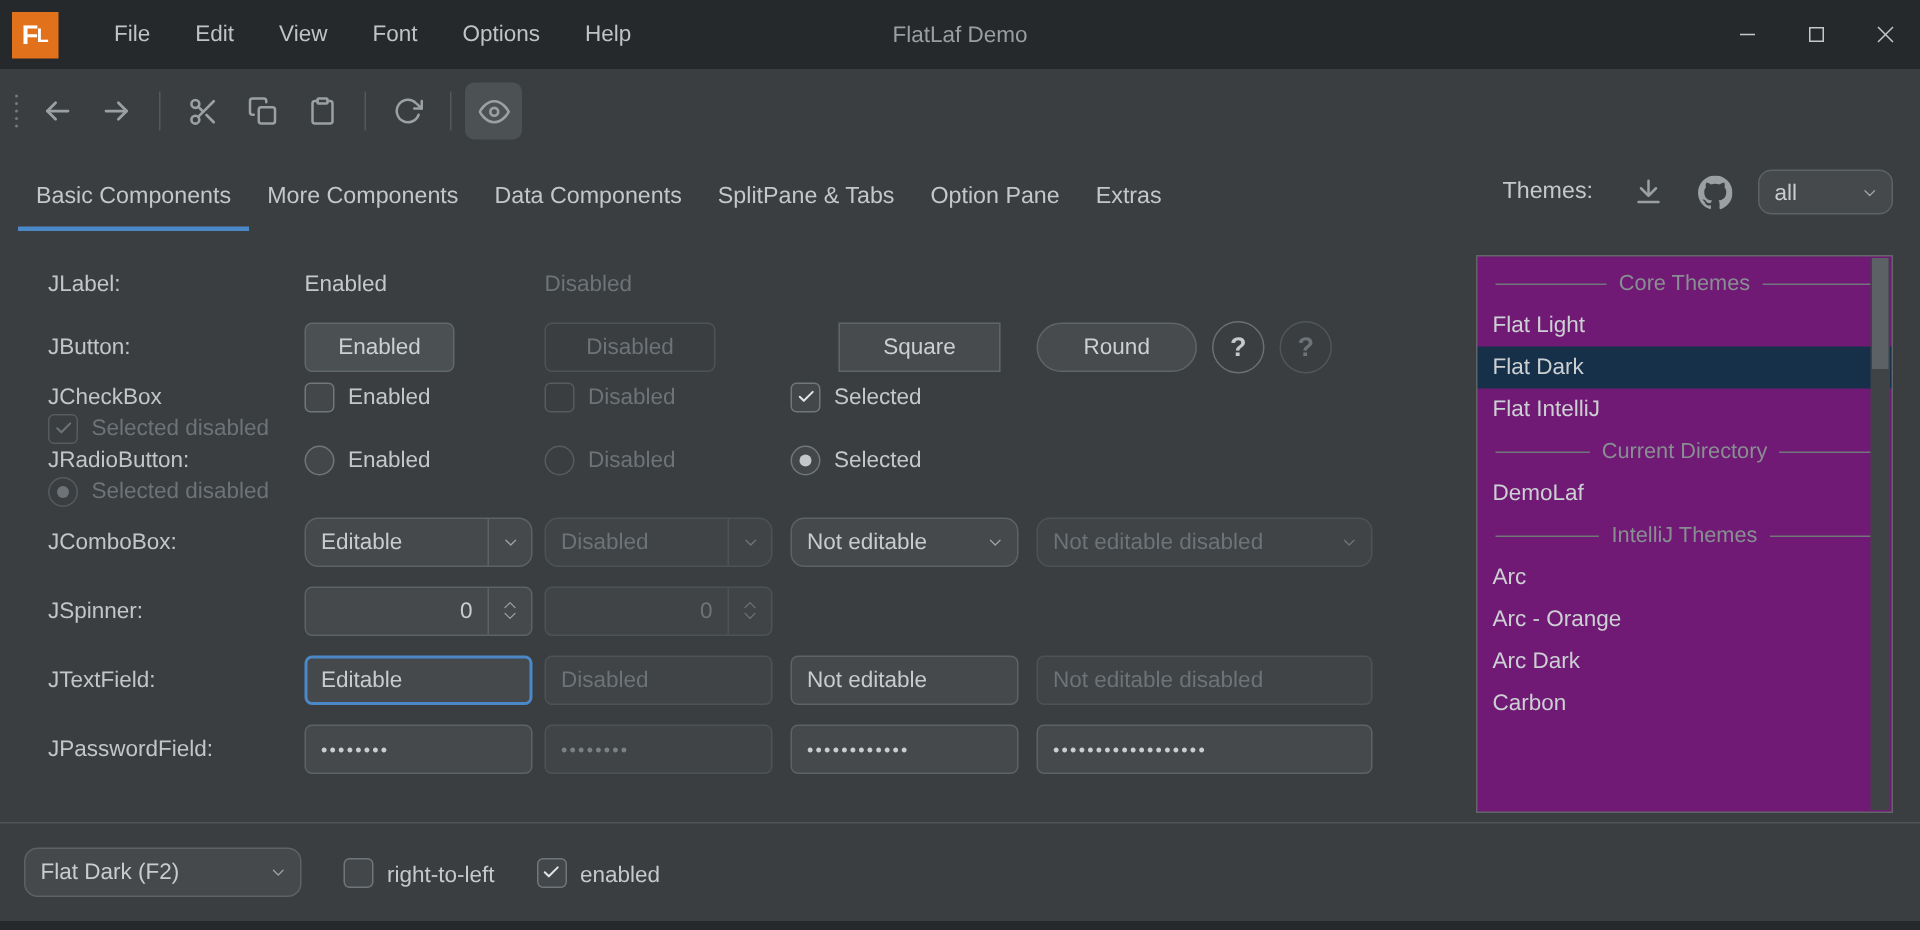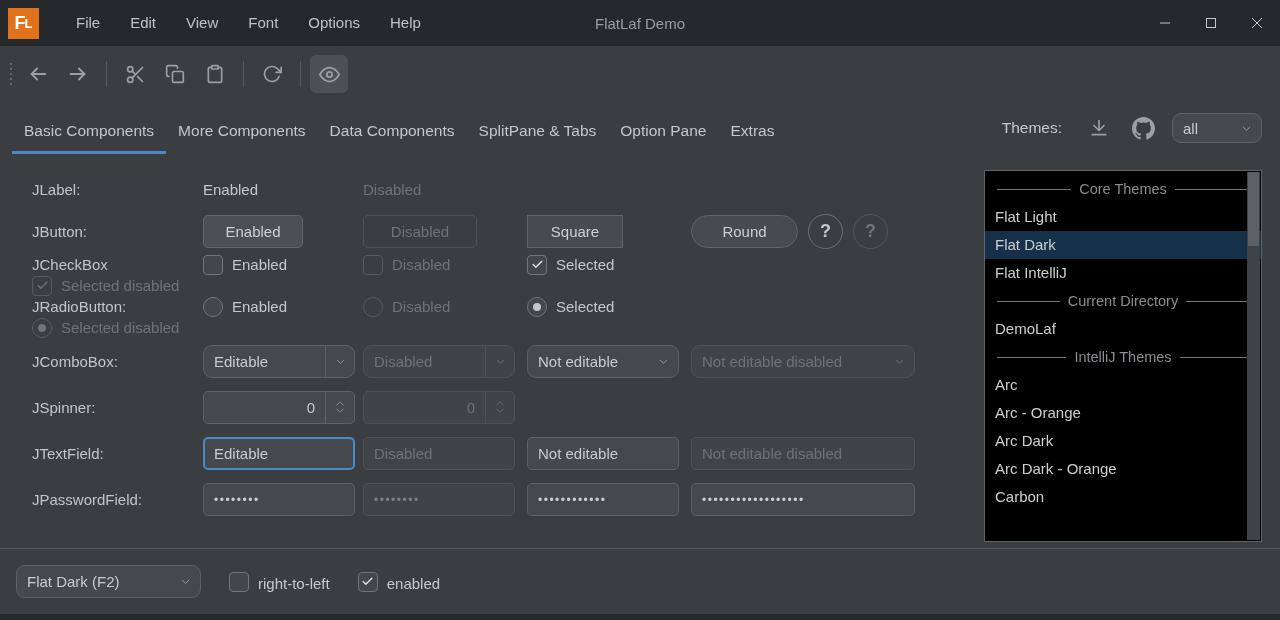--- a/index.html
+++ b/index.html
@@ -39,21 +39,21 @@
   
   .rows { padding:16px 0 0 32px; }
   .crow { display:grid; grid-template-columns:171px 160px 164px 164px auto; align-items:center; }
   .r-label { font-size:15px; color:#c2c6c8; }
   .h38{height:38px;} .h46{height:46px;} .h42{height:42px;}
   .txt-en { font-size:15px; color:#c5c8ca; }
   .txt-dis { font-size:15px; color:#6d7376; }
 
   .btn { height:33px; border-radius:5px; background:#4b5052; border:1px solid #62676a;
     color:#cdd0d2; font-size:15px; display:inline-flex; align-items:center; justify-content:center; }
-  .btn.w100{width:100px;} .btn.w114{width:114px;} .btn.w108{width:96px;} .btn.w107{width:107px;}
+  .btn.w100{width:100px;} .btn.w114{width:114px;} .btn.w108{width:108px;margin-left:32px;} .btn.w107{width:107px;}
   .btn.disabled { background:transparent; border-color:#4d5254; color:#6d7376; }
   .btn.square { border-radius:0; background:#474b4d; border-color:#5f6466; }
   .btn.round { border-radius:17px; background:#474b4d; border-color:#5f6466; }
   .help-btn { width:35px; height:35px; border-radius:50%; border:1px solid #6a6f72; color:#c6c9cb;
     font-size:18px; font-weight:bold; display:inline-flex; align-items:center; justify-content:center; margin-right:10px; }
   .help-btn.disabled { border-color:#51565;{} border-color:#515659; color:#6d7376; }
 
   .check-group { display:flex; align-items:center; gap:9px; }
   .cb { width:20px; height:20px; border-radius:4px; border:1px solid #70767a; background:#43474a;
     display:inline-flex; align-items:center; justify-content:center; }
@@ -95,21 +95,21 @@
   .dim .pw { color:#7c8184; }
 
   
   .themes-col { width:296px; padding-right:18px; display:flex; flex-direction:column;gap:6px; }
   .themes-header { height:52px; display:flex; align-items:center; justify-content:flex-end; gap:14px; }
   .themes-label { font-size:15.5px; color:#c6c9cb; margin-right:8px; }
   .icon-btn { width:30px; height:30px; display:flex; align-items:center; justify-content:center; }
   .icon-btn svg { stroke:#9ba0a3; fill:none; stroke-width:2; stroke-linecap:round; stroke-linejoin:round; }
   .icon-btn .fillicon { fill:#9ba0a3; stroke:none; }
   .combo.small { width:90px; height:30px; }
-  .theme-list { position:relative; margin-top:10px; height:372px; background:#000000;
+  .theme-list { position:relative; margin-top:10px; height:372px; background:#701a75;
     border:1px solid #606568; overflow:hidden; }
   .tl-inner { padding-top:4px; }
   .tl-item { height:28px; line-height:28px; padding-left:10px; font-size:15px; color:#ccd0d2; white-space:nowrap; }
   .tl-item.sel { background:#16304a; }
   .tl-sep { height:28px; display:flex; align-items:center; gap:8px; padding:0 12px; }
   .tl-sep .line { flex:1; height:1px; background:#70767a; }
   .tl-sep .sep-label { font-size:14.5px; color:#888e91; white-space:nowrap; }
   .scrollbar { position:absolute; top:1px; right:1px; width:13px; height:calc(100% - 2px); background:#3f4345; }
   .scroll-thumb { position:absolute; top:0; left:1px; width:11px; height:74px; background:#5b6164; }
 
@@ -464,21 +464,20 @@
           </div>
         <div class="tl-item">DemoLaf</div>
         <div class="tl-sep">
             <span class="line"></span>
             <span class="sep-label">IntelliJ Themes</span>
             <span class="line"></span>
           </div>
         <div class="tl-item">Arc</div>
         <div class="tl-item">Arc - Orange</div>
         <div class="tl-item">Arc Dark</div>
-        <div class="tl-item">Arc Dark - Orange</div>
         <div class="tl-item">Carbon</div>
       </div>
       <div class="scrollbar">
         <div class="scroll-thumb"></div>
       </div>
     </div>
   </div>
 </div>
 
 <div class="statusbar">

